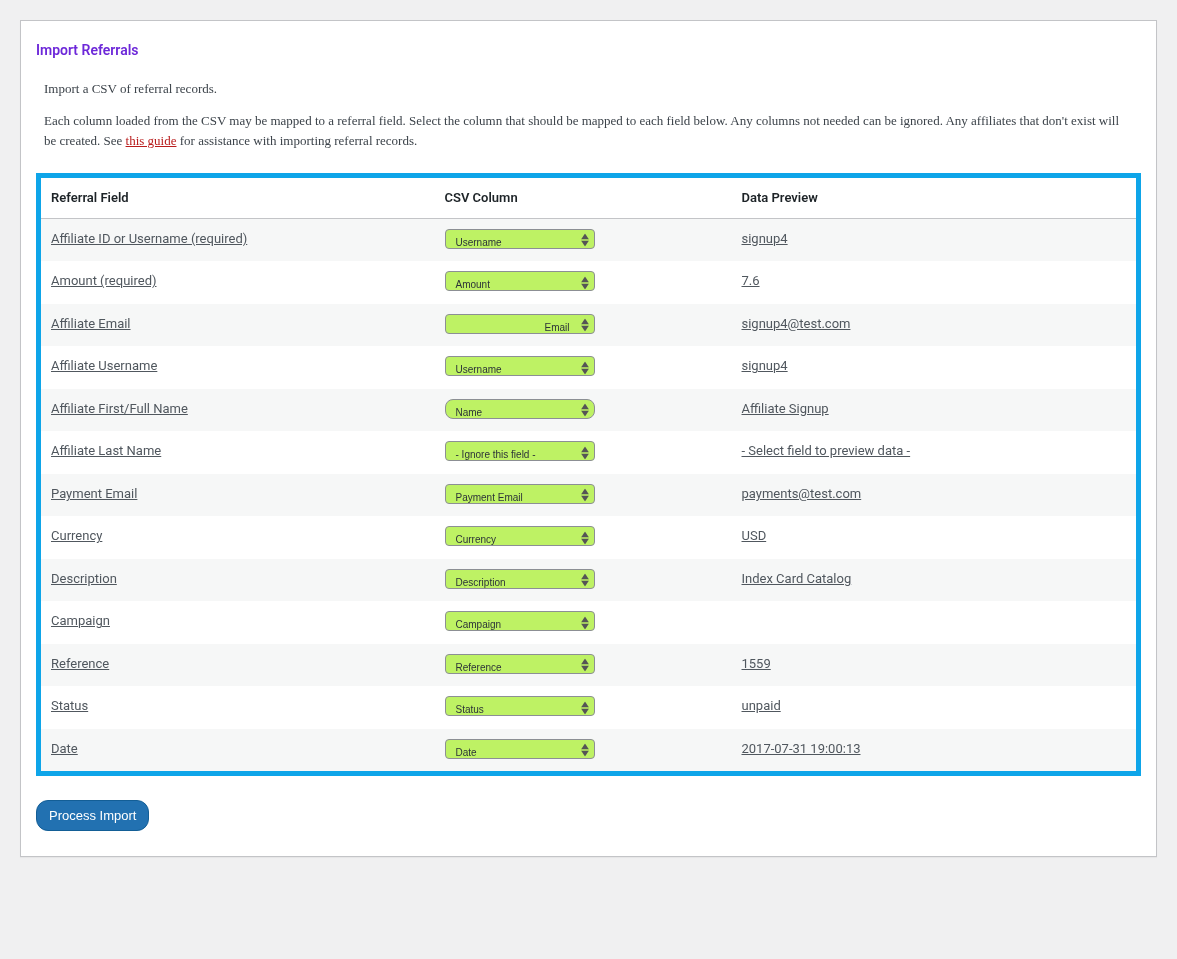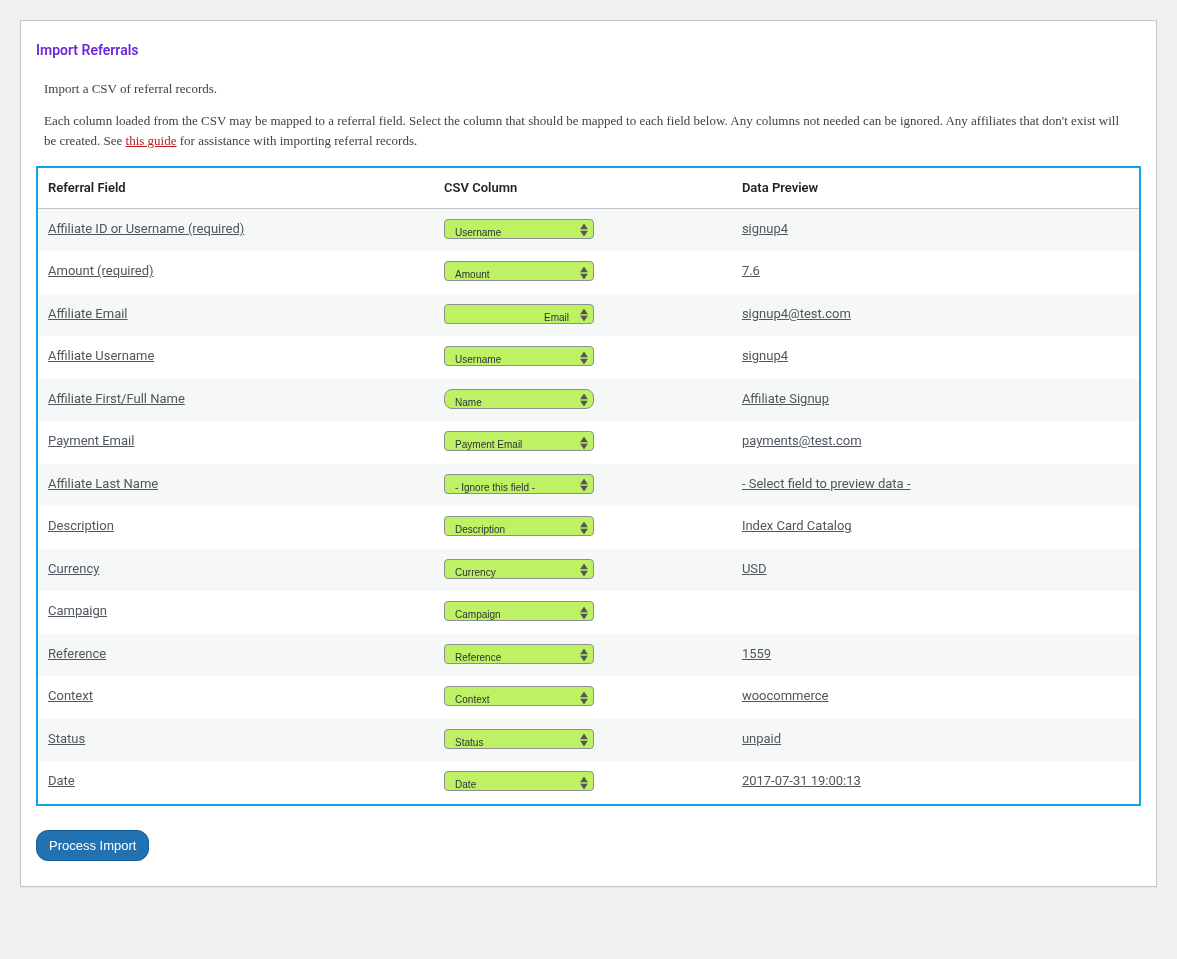--- a/index.html
+++ b/index.html
@@ -28,23 +28,23 @@
     p.desc {
       margin: 12px 8px;
       color: #3c434a;
       line-height: 1.55;
       font-family: Liberation Serif, serif;
     }
     a { color: #b91c1c; text-decoration: underline; }
     table {
       width: 100%;
       border-collapse: collapse;
-      border: 2px solid #0ea5e9;
+      border: 5px solid #0ea5e9;
       background: #fff;
-      margin-top: 15px;
+      margin-top: 22px;
     }
     thead th {
       text-align: left;
       font-weight: 600;
       font-size: 13px;
       color: #1d2327;
       padding: 10px 10px;
       border-bottom: 1px solid #c3c4c7;
     }
     tbody tr:nth-child(odd) { background: #f6f7f7; }
@@ -178,68 +178,68 @@
                   <svg width="8" height="6" viewBox="0 0 8 6">
                     <path d="M4 0 L8 6 H0 Z" fill="#555"></path>
                   </svg>
                   <svg width="8" height="6" viewBox="0 0 8 6" style="margin-top:1px">
                     <path d="M4 6 L0 0 H8 Z" fill="#555"></path>
                   </svg>
                 </span></span></td>
             <td>Affiliate Signup</td>
           </tr>
           <tr>
+            <td>Affiliate Last Name</td>
+            <td><span class="select-wrap"><button type="button" class="select-like" style="text-align: left;">- Ignore this field -</button><span class="arrows">
+                  <svg width="8" height="6" viewBox="0 0 8 6">
+                    <path d="M4 0 L8 6 H0 Z" fill="#555"></path>
+                  </svg>
+                  <svg width="8" height="6" viewBox="0 0 8 6" style="margin-top:1px">
+                    <path d="M4 6 L0 0 H8 Z" fill="#555"></path>
+                  </svg>
+                </span></span></td>
+            <td>- Select field to preview data -</td>
+          </tr>
+          <tr>
             <td>Payment Email</td>
             <td><span class="select-wrap"><button type="button" class="select-like" style="text-align: left;">Payment Email</button><span class="arrows">
                   <svg width="8" height="6" viewBox="0 0 8 6">
                     <path d="M4 0 L8 6 H0 Z" fill="#555"></path>
                   </svg>
                   <svg width="8" height="6" viewBox="0 0 8 6" style="margin-top:1px">
                     <path d="M4 6 L0 0 H8 Z" fill="#555"></path>
                   </svg>
                 </span></span></td>
             <td>payments@test.com</td>
           </tr>
           <tr>
-            <td>Affiliate Last Name</td>
-            <td><span class="select-wrap"><button type="button" class="select-like" style="text-align: left;">- Ignore this field -</button><span class="arrows">
-                  <svg width="8" height="6" viewBox="0 0 8 6">
-                    <path d="M4 0 L8 6 H0 Z" fill="#555"></path>
-                  </svg>
-                  <svg width="8" height="6" viewBox="0 0 8 6" style="margin-top:1px">
-                    <path d="M4 6 L0 0 H8 Z" fill="#555"></path>
-                  </svg>
-                </span></span></td>
-            <td>- Select field to preview data -</td>
+            <td>Currency</td>
+            <td><span class="select-wrap"><button type="button" class="select-like" style="text-align: left;">Currency</button><span class="arrows">
+                  <svg width="8" height="6" viewBox="0 0 8 6">
+                    <path d="M4 0 L8 6 H0 Z" fill="#555"></path>
+                  </svg>
+                  <svg width="8" height="6" viewBox="0 0 8 6" style="margin-top:1px">
+                    <path d="M4 6 L0 0 H8 Z" fill="#555"></path>
+                  </svg>
+                </span></span></td>
+            <td>USD</td>
           </tr>
           <tr>
             <td>Description</td>
             <td><span class="select-wrap"><button type="button" class="select-like" style="text-align: left;">Description</button><span class="arrows">
                   <svg width="8" height="6" viewBox="0 0 8 6">
                     <path d="M4 0 L8 6 H0 Z" fill="#555"></path>
                   </svg>
                   <svg width="8" height="6" viewBox="0 0 8 6" style="margin-top:1px">
                     <path d="M4 6 L0 0 H8 Z" fill="#555"></path>
                   </svg>
                 </span></span></td>
             <td>Index Card Catalog</td>
           </tr>
           <tr>
-            <td>Currency</td>
-            <td><span class="select-wrap"><button type="button" class="select-like" style="text-align: left;">Currency</button><span class="arrows">
-                  <svg width="8" height="6" viewBox="0 0 8 6">
-                    <path d="M4 0 L8 6 H0 Z" fill="#555"></path>
-                  </svg>
-                  <svg width="8" height="6" viewBox="0 0 8 6" style="margin-top:1px">
-                    <path d="M4 6 L0 0 H8 Z" fill="#555"></path>
-                  </svg>
-                </span></span></td>
-            <td>USD</td>
-          </tr>
-          <tr>
             <td>Campaign</td>
             <td><span class="select-wrap"><button type="button" class="select-like" style="text-align: left;">Campaign</button><span class="arrows">
                   <svg width="8" height="6" viewBox="0 0 8 6">
                     <path d="M4 0 L8 6 H0 Z" fill="#555"></path>
                   </svg>
                   <svg width="8" height="6" viewBox="0 0 8 6" style="margin-top:1px">
                     <path d="M4 6 L0 0 H8 Z" fill="#555"></path>
                   </svg>
                 </span></span></td>
             <td></td>
@@ -248,32 +248,20 @@
             <td>Reference</td>
             <td><span class="select-wrap"><button type="button" class="select-like" style="text-align: left;">Reference</button><span class="arrows">
                   <svg width="8" height="6" viewBox="0 0 8 6">
                     <path d="M4 0 L8 6 H0 Z" fill="#555"></path>
                   </svg>
                   <svg width="8" height="6" viewBox="0 0 8 6" style="margin-top:1px">
                     <path d="M4 6 L0 0 H8 Z" fill="#555"></path>
                   </svg>
                 </span></span></td>
             <td>1559</td>
-          </tr>
-          <tr>
-            <td>Context</td>
-            <td><span class="select-wrap"><button type="button" class="select-like" style="text-align: left;">Context</button><span class="arrows">
-                  <svg width="8" height="6" viewBox="0 0 8 6">
-                    <path d="M4 0 L8 6 H0 Z" fill="#555"></path>
-                  </svg>
-                  <svg width="8" height="6" viewBox="0 0 8 6" style="margin-top:1px">
-                    <path d="M4 6 L0 0 H8 Z" fill="#555"></path>
-                  </svg>
-                </span></span></td>
-            <td>woocommerce</td>
           </tr>
           <tr>
             <td>Status</td>
             <td><span class="select-wrap"><button type="button" class="select-like" style="text-align: left;">Status</button><span class="arrows">
                   <svg width="8" height="6" viewBox="0 0 8 6">
                     <path d="M4 0 L8 6 H0 Z" fill="#555"></path>
                   </svg>
                   <svg width="8" height="6" viewBox="0 0 8 6" style="margin-top:1px">
                     <path d="M4 6 L0 0 H8 Z" fill="#555"></path>
                   </svg>

